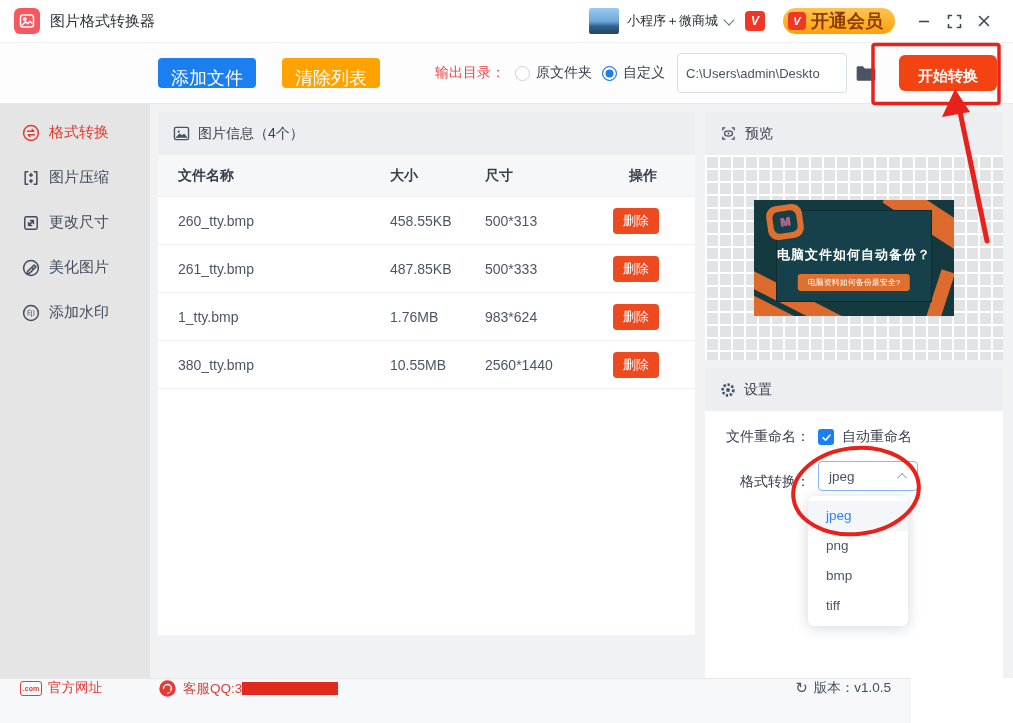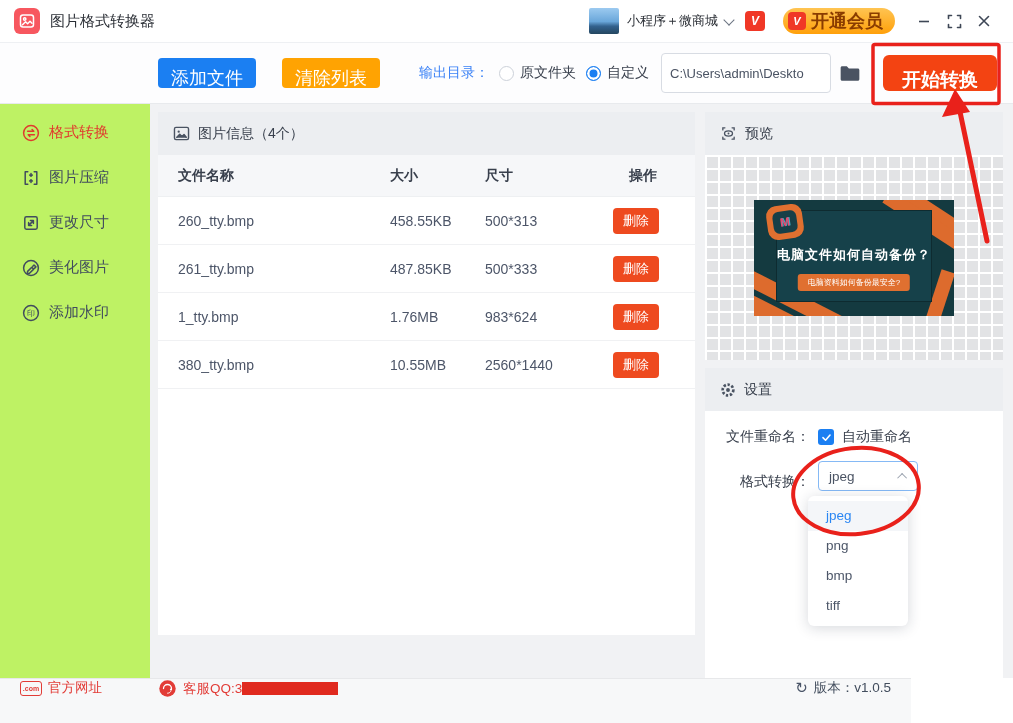--- a/index.html
+++ b/index.html
@@ -33,33 +33,33 @@
   .win-controls { display:flex; align-items:center; margin-left:14px; color:#3e4756; }
   .win-btn { width:30px; height:30px; display:flex; align-items:center; justify-content:center; cursor:pointer; }
 
   
   .toolbar { position:absolute; top:42px; left:0; width:1013px; height:62px; background:#fdfdfe;
     border-top:1px solid #eef0f3; border-bottom:1px solid #e8eaed;
     display:flex; align-items:center; padding:0 16px 0 158px; }
   .btn { border:none; border-radius:4px; color:#fff; font-size:18px; height:30px; padding:8px 13px; cursor:pointer; }
   .btn-add { background:#1b7ff2; }
   .btn-clear { background:#ffa302; margin-left:26px; }
-  .out-label { margin-left:auto; font-size:14px; color:#3b82f6; }
+  .out-label { margin-left:auto; font-size:14px; color:#ef4444; }
   .radio-item { display:flex; align-items:center; margin-left:10px; cursor:pointer; }
   .radio { width:15px; height:15px; border-radius:50%; border:1px solid #ccd1d9; background:#fff; flex:0 0 auto; }
   .radio.sel { border:1px solid #1b7ff2; background:#1b7ff2; box-shadow:inset 0 0 0 2.5px #fff; }
   .radio-label { margin-left:6px; font-size:14px; color:#39404d; }
   .path-input { width:170px; height:40px; margin-left:12px; border:1px solid #d8dce3; border-radius:4px;
     padding:0 8px; font-size:13px; color:#4a5363; background:#fff; font-family:inherit; }
   .folder-btn { background:none; border:none; margin-left:8px; cursor:pointer; color:#4a5362; }
-  .btn-start { background:#f34312; height:36px; padding:12px 19px; font-size:19px; font-weight:bold;
+  .btn-start { background:#f34312; height:36px; padding:12px 19px; font-size:15px; font-weight:bold;
     border-radius:6px; margin-left:22px; }
 
   
-  .sidebar { position:absolute; top:104px; left:0; width:150px; height:574px; background:#bef264; padding-top:6px; }
+  .sidebar { position:absolute; top:104px; left:0; width:150px; height:574px; background:#e5e5e5; padding-top:6px; }
   .side-item { height:45px; display:flex; align-items:center; padding-left:22px; font-size:15px;
     color:#414c5e; cursor:pointer; }
   .side-item .s-icon { width:18px; height:18px; margin-right:9px; flex:0 0 auto; }
   .side-item.active { color:#e03a2e; }
 
   
   .main { position:absolute; top:104px; left:150px; width:863px; height:574px; background:#f1f2f4; }
   .table-panel { position:absolute; left:8px; top:8px; width:537px; height:523px; background:#fff; }
   .panel-head { height:43px; background:#eceef1; display:flex; align-items:center; padding:0 15px;
     font-size:14px; color:#39404d; }

